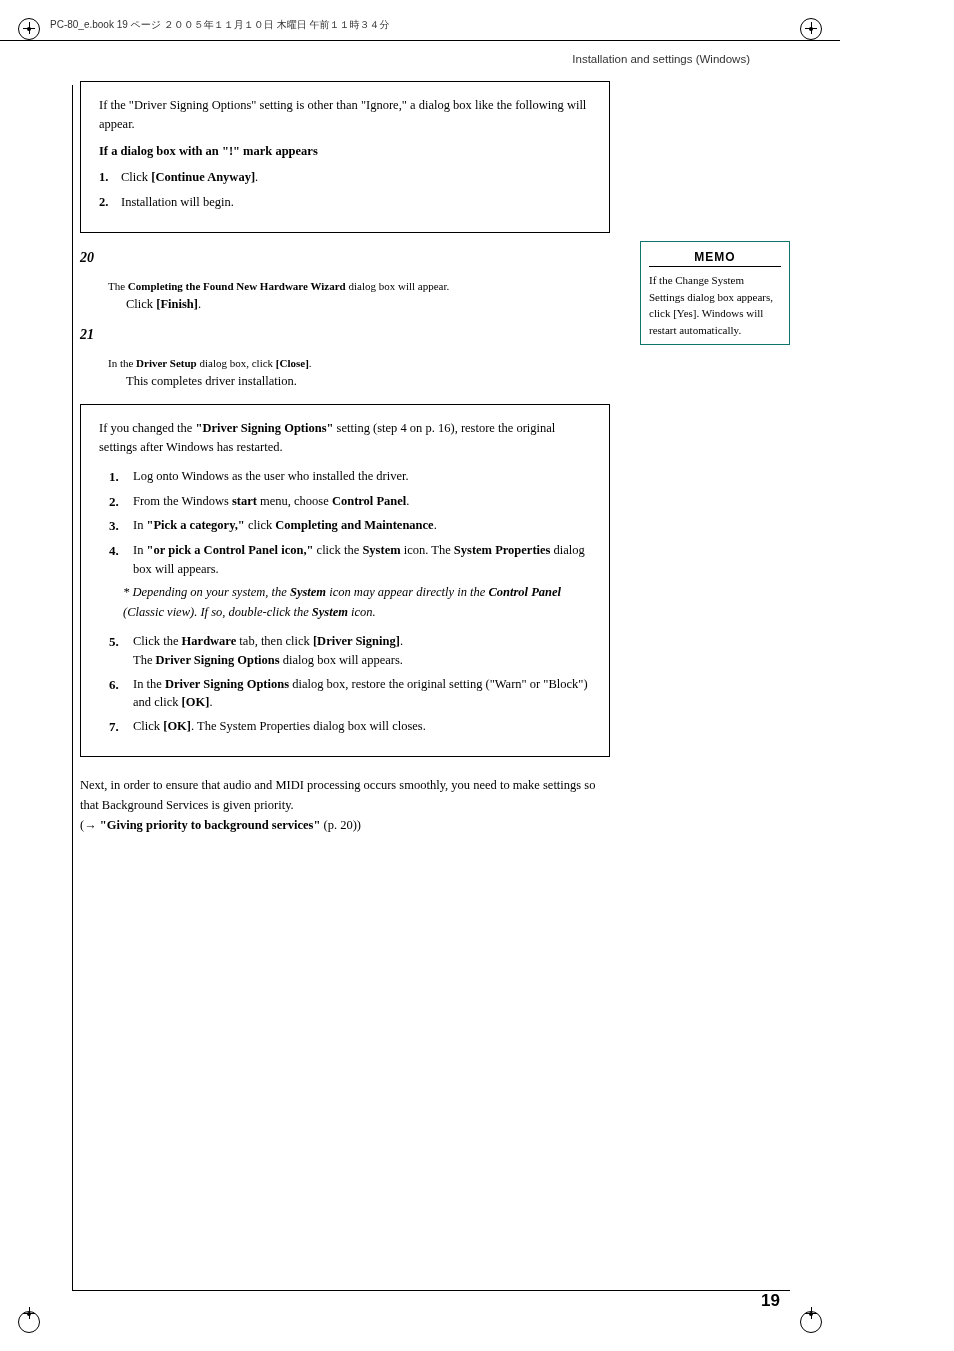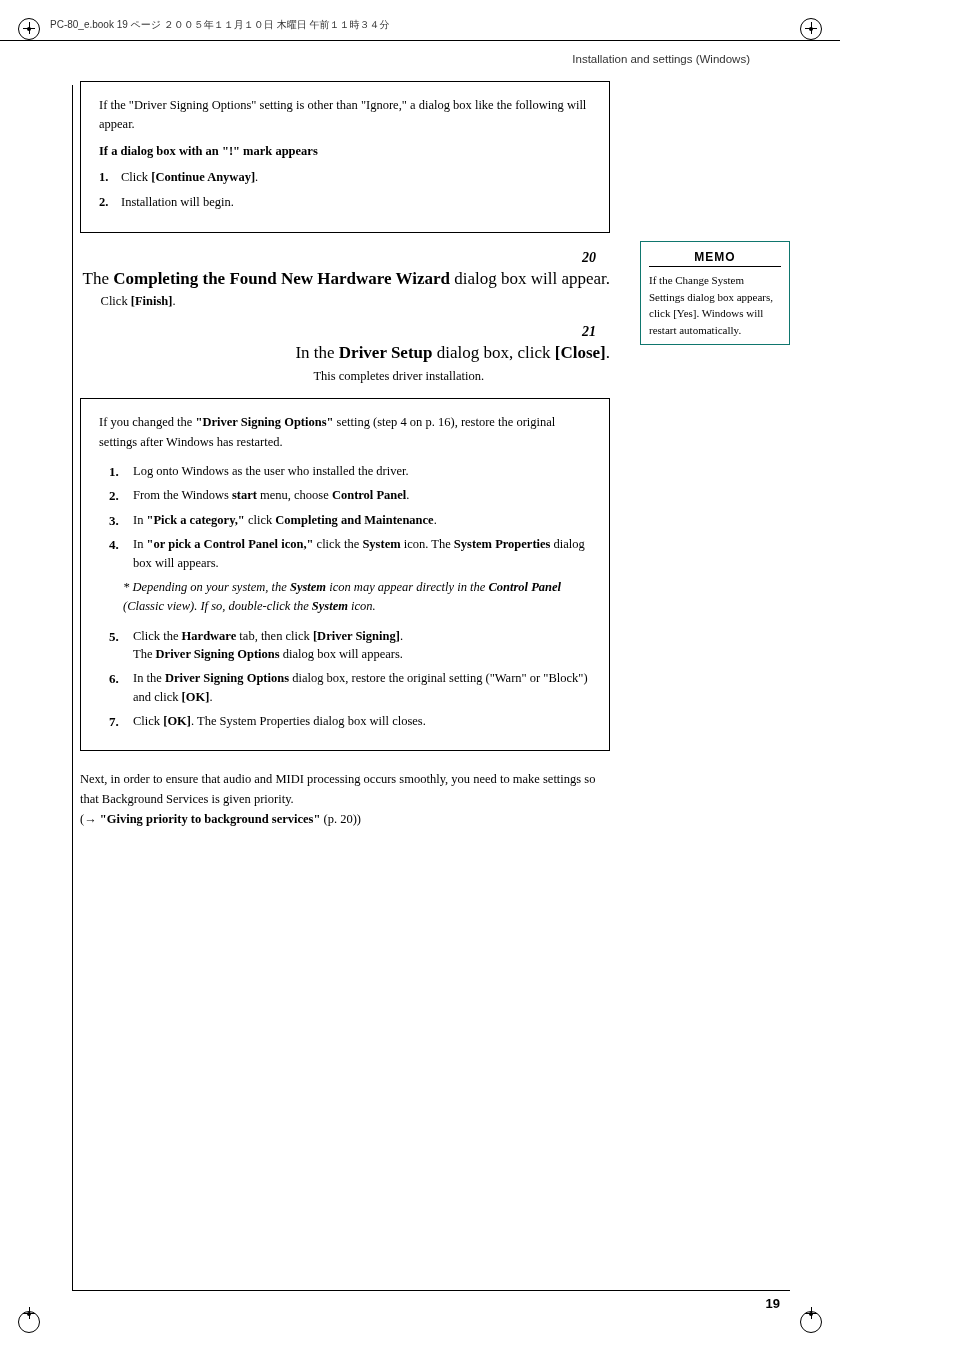--- a/index.html
+++ b/index.html
@@ -152,23 +152,24 @@
       font-weight: bold;
       min-width: 22px;
       font-size: 12.5px;
     }
 
     .numbered-list li .content {
       flex: 1;
     }
 
     .step-text {
-      font-size: 17px;
+      font-size: 11px;
       line-height: 1.55;
       margin-left: 0;
+      margin-top: 29px;
     }
 
     .step-sub {
       margin-left: 18px;
       font-size: 12.5px;
       line-height: 1.55;
     }
 
     
     .bold { font-weight: bold; }
@@ -228,41 +229,40 @@
       margin-top: 18px;
       font-size: 12.5px;
       line-height: 1.6;
     }
 
     
     .page-footer {
       position: absolute;
       bottom: 40px;
       right: 60px;
-      font-size: 13px;
+      font-size: 17px;
       font-weight: bold;
       font-family: Arial, sans-serif;
     }
 
     
     .bottom-rule {
       position: absolute;
       bottom: 60px;
       left: 72px;
       right: 50px;
       height: 1px;
       background: #000;
     }
 
     
     .step-row {
       display: flex;
-      align-items: flex-end;
+      align-items: flex-start;
       margin-bottom: 12px;
-      flex-direction: column;
     }
 
     .step-num-col {
       min-width: 28px;
       font-weight: bold;
       font-style: italic;
       font-size: 14px;
       padding-top: 1px;
     }
 

